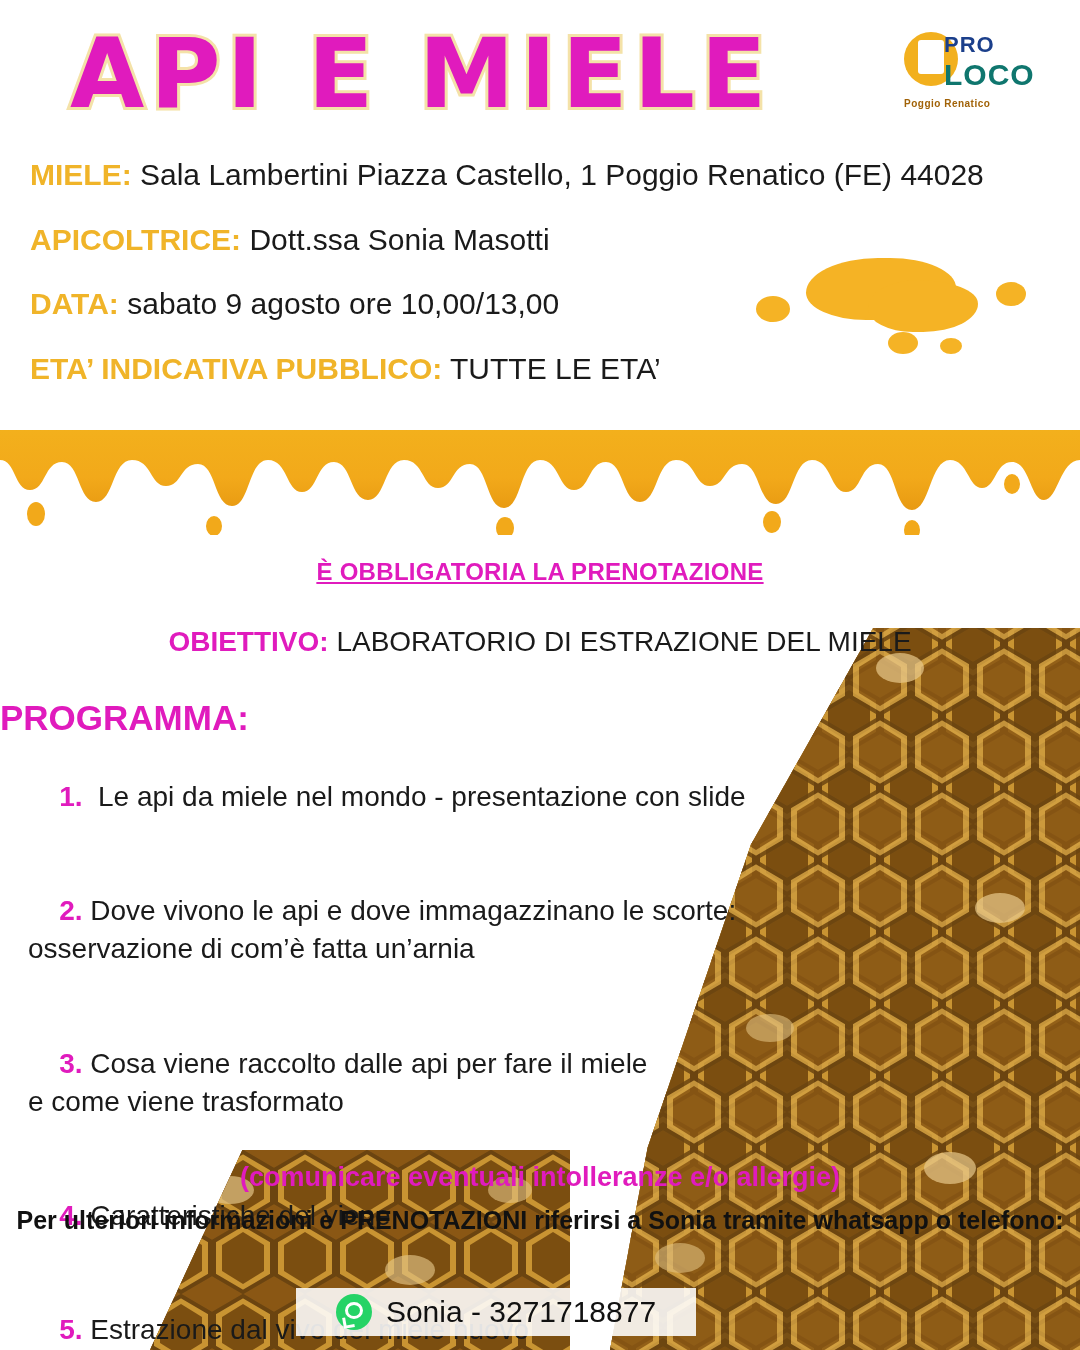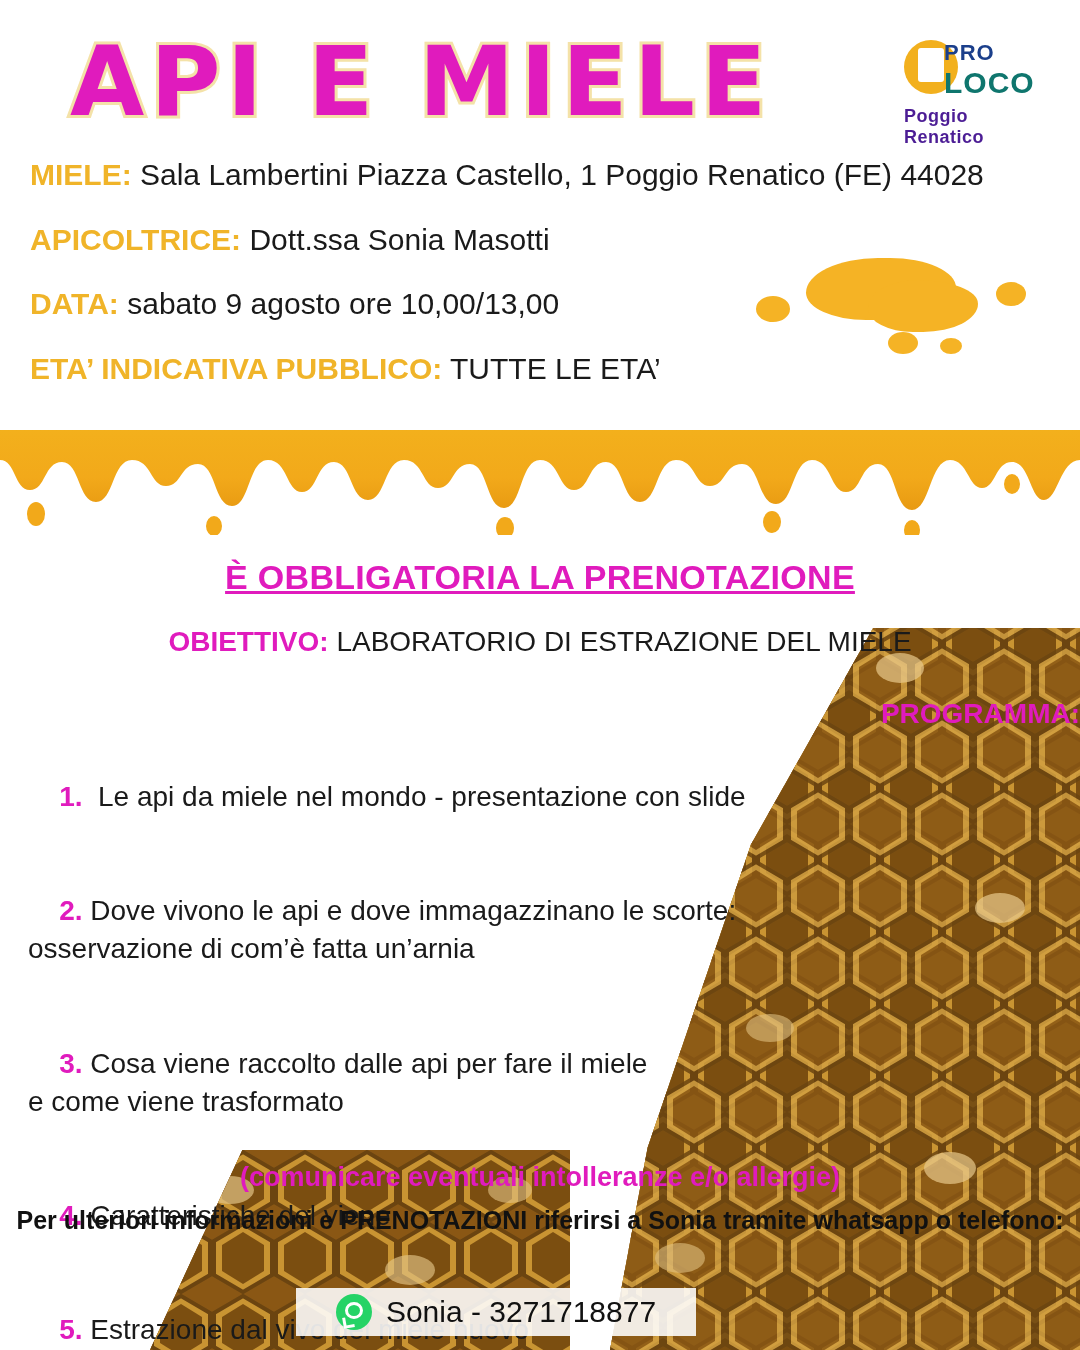--- a/index.html
+++ b/index.html
@@ -7,21 +7,21 @@
     width:1080px;height:1350px;
     background:#ffffff;
     font-family:"Liberation Sans", sans-serif;
     position:relative;
     overflow:hidden;
   }
 
   
   .title-row{
     position:absolute;
-    top:14px;left:0;width:1080px;height:140px;margin-top:8px;
+    top:14px;left:0;width:1080px;height:140px;
   }
   .poster-title{
     position:absolute;
     left:70px;top:10px;
     font-family:"DejaVu Sans", sans-serif;
     font-size:96px;
     font-weight:bold;
     letter-spacing:6px;
     color:#e01bbd;
     -webkit-text-stroke:6px #f4e2a8;
@@ -55,21 +55,21 @@
     letter-spacing:1px;
   }
   .logo-loco{
     position:absolute;left:46px;top:32px;
     font-size:30px;font-weight:bold;color:#0f766e;
     font-family:"Liberation Sans", sans-serif;
     letter-spacing:1px;
   }
   .logo-sub{
     position:absolute;left:6px;top:72px;
-    font-size:18px;font-weight:bold;color:#4c1d95;
+    font-size:10px;font-weight:bold;color:#a16207;
     letter-spacing:0.5px;
   }
 
   
   .info{
     position:absolute;
     left:30px;top:158px;width:1040px;
   }
   .info-line{
     font-size:30px;
@@ -121,35 +121,35 @@
   
   .drip{
     position:absolute;
     left:0;top:430px;width:1080px;height:105px;
   }
 
   
   .obbligatoria{
     position:absolute;left:0;top:558px;width:1080px;
     text-align:center;
-    font-size:34px;font-weight:bold;
+    font-size:24px;font-weight:bold;
     color:#e01bbd;
     text-decoration:underline;
     letter-spacing:0.3px;
   }
   .obiettivo{
     position:absolute;left:0;top:626px;width:1080px;
     text-align:center;
     font-size:28px;color:#1a1a1a;
   }
   .obiettivo b{color:#e01bbd;}
   .programma{
     position:absolute;left:0;top:698px;width:1080px;
-    text-align:right;
-    font-size:28px;font-weight:bold;color:#e01bbd;
+    text-align:left;
+    font-size:35px;font-weight:bold;color:#e01bbd;
   }
 
   
   .proglist{
     position:absolute;left:28px;top:740px;width:900px;
   }
   .prog-item{
     font-size:28px;
     color:#1a1a1a;
     line-height:1.36;

